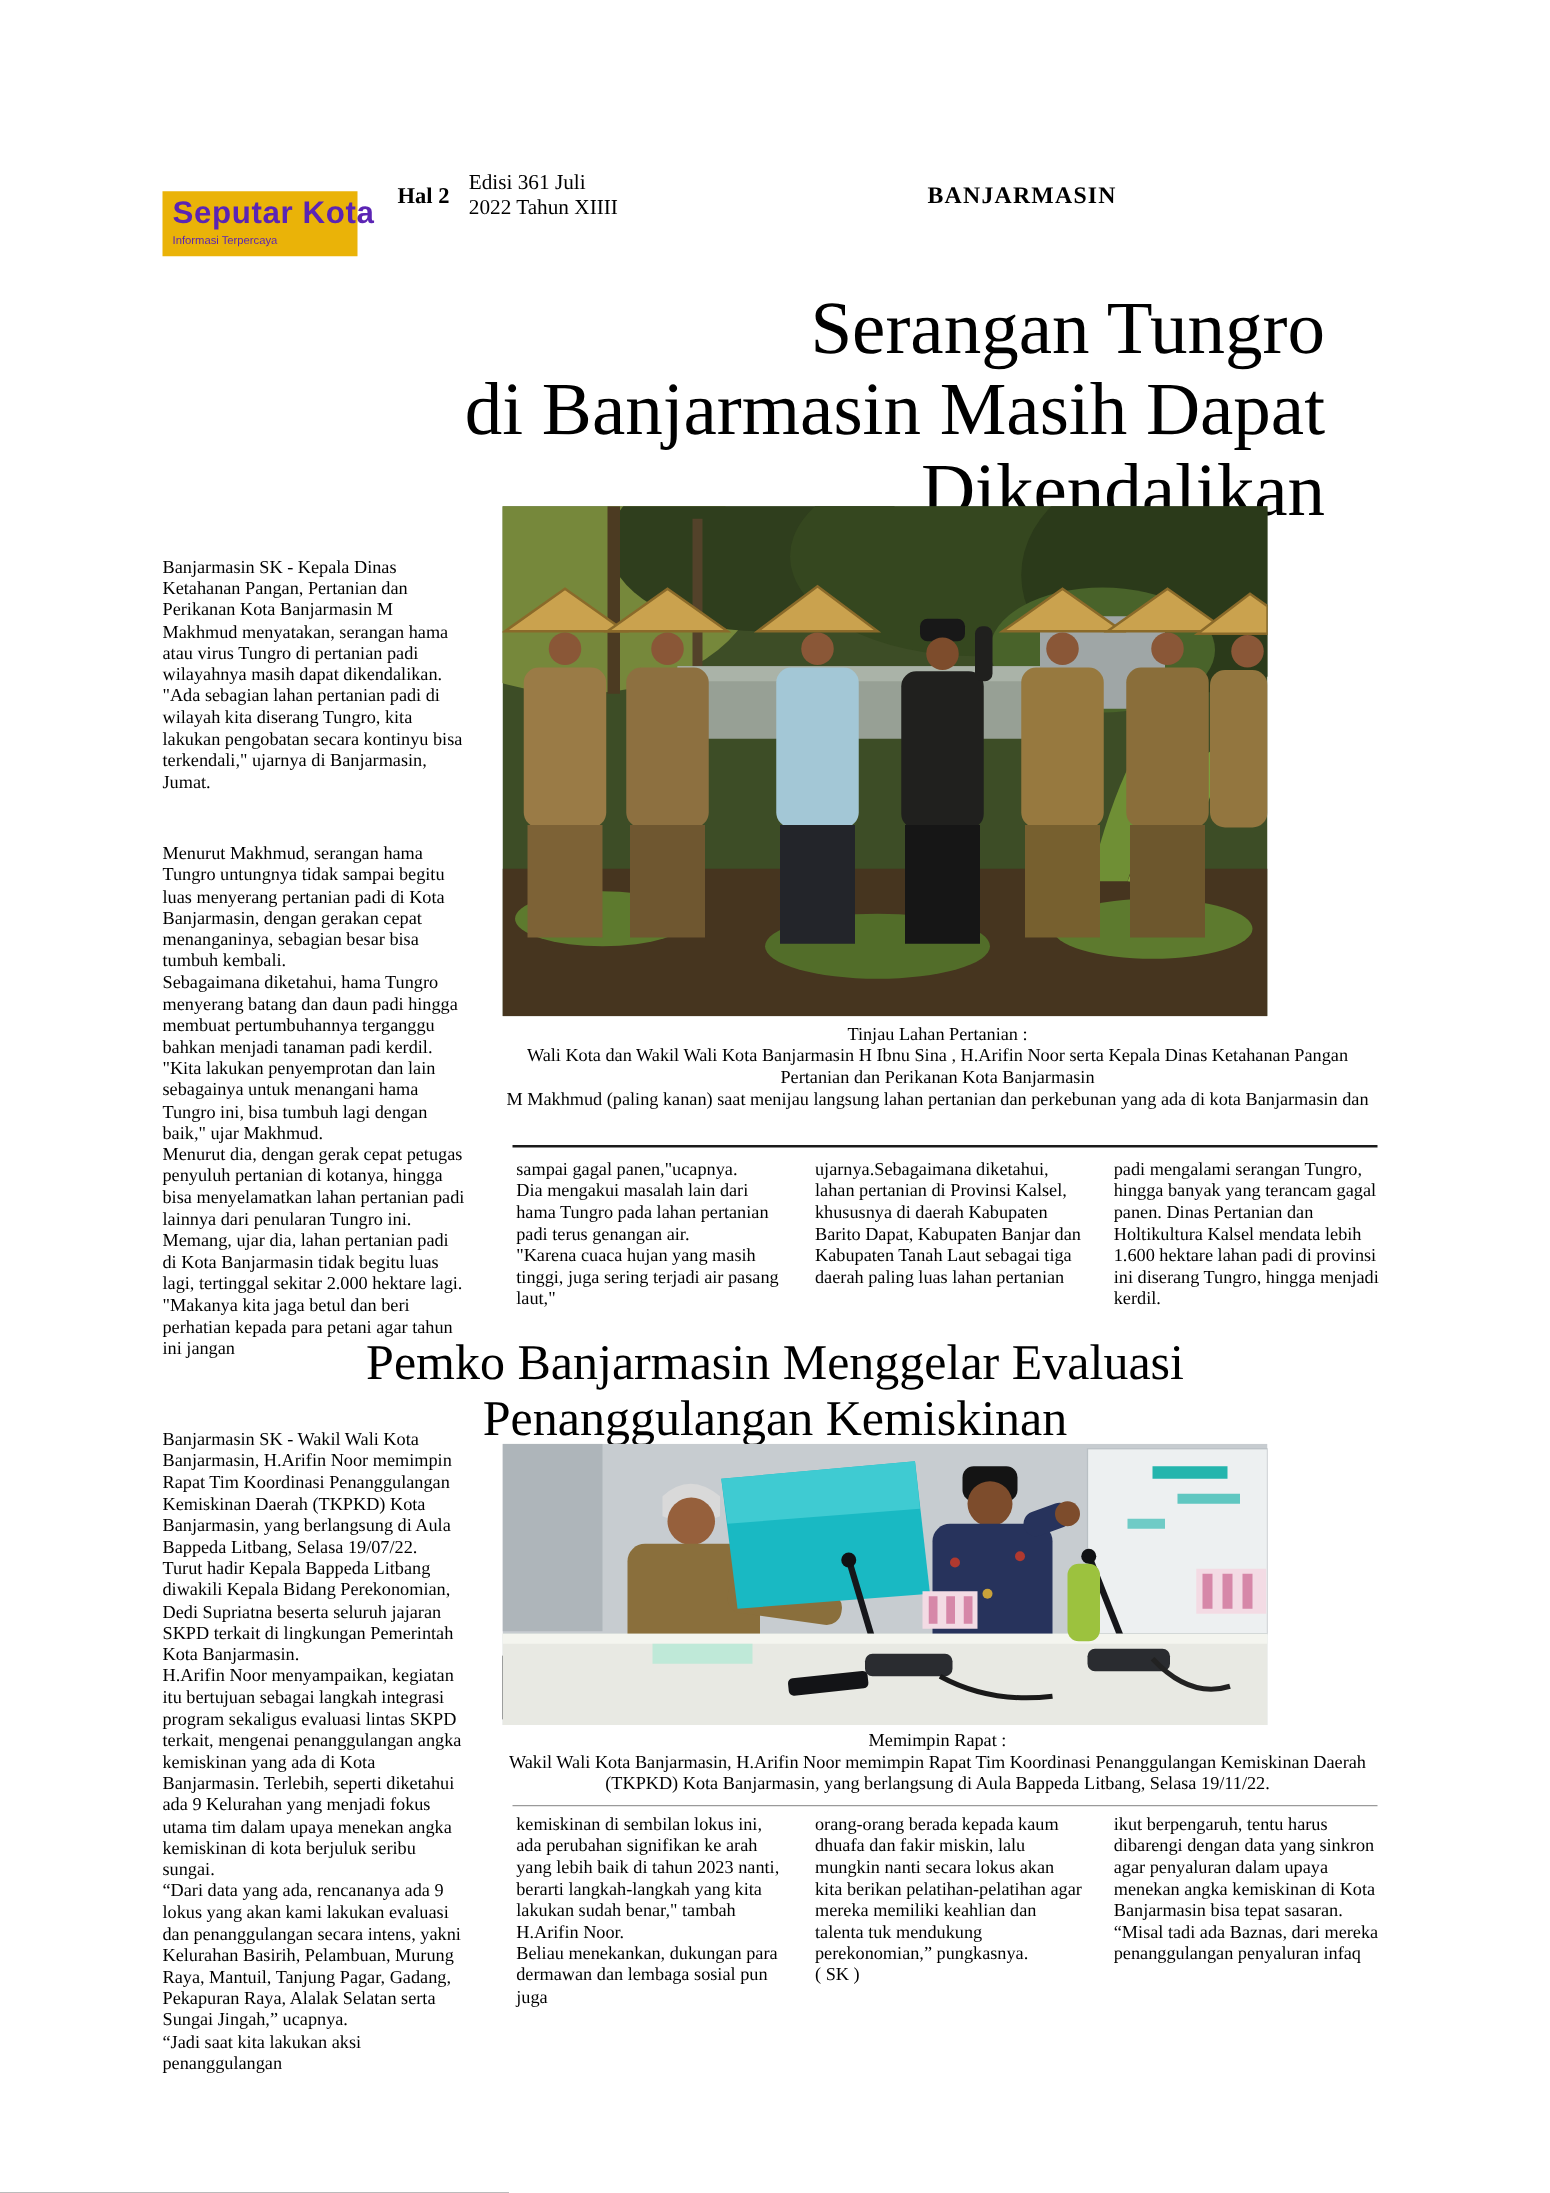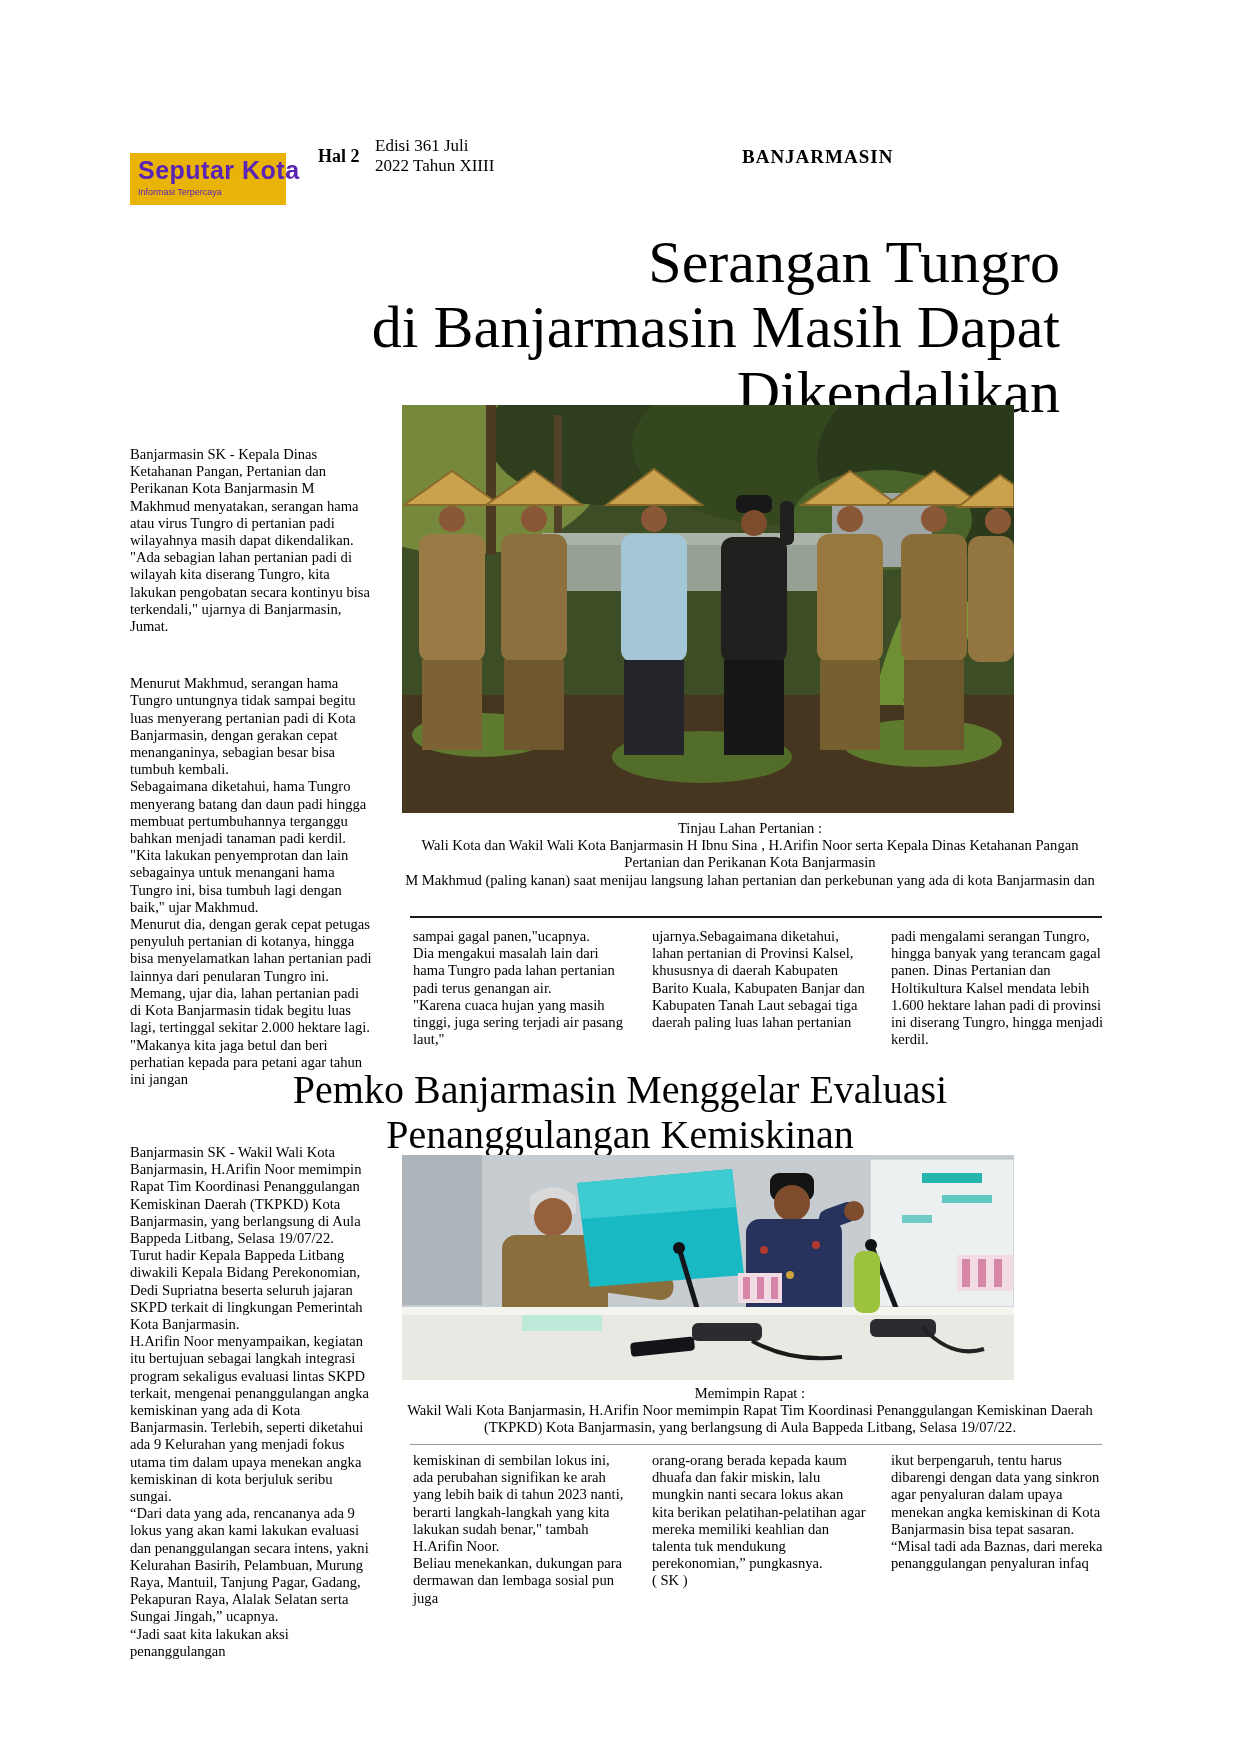--- a/index.html
+++ b/index.html
@@ -155,21 +155,21 @@
 
   <div class="divider divider1"></div>
 
   <div class="colrow colrow1 bodytext">
     <div class="c">
       <p>sampai gagal panen,"ucapnya.</p>
       <p>Dia mengakui masalah lain dari hama Tungro pada lahan pertanian padi terus genangan air.</p>
       <p>"Karena cuaca hujan yang masih tinggi, juga sering terjadi air pasang laut,"</p>
     </div>
     <div class="c">
-      <p>ujarnya.Sebagaimana diketahui, lahan pertanian di Provinsi Kalsel, khususnya di daerah Kabupaten Barito Kuala, Kabupaten Banjar dan Kabupaten Tanah Laut sebagai tiga daerah paling luas lahan pertanian</p>
+      <p>ujarnya.Sebagaimana diketahui, lahan pertanian di Provinsi Kalsel, khususnya di daerah Kabupaten Barito Dapat, Kabupaten Banjar dan Kabupaten Tanah Laut sebagai tiga daerah paling luas lahan pertanian</p>
     </div>
     <div class="c">
       <p>padi mengalami serangan Tungro, hingga banyak yang terancam gagal panen. Dinas Pertanian dan Holtikultura Kalsel mendata lebih 1.600 hektare lahan padi di provinsi ini diserang Tungro, hingga menjadi kerdil.</p>
     </div>
   </div>
 
   <h2 class="headline2">
     <div>Pemko Banjarmasin Menggelar Evaluasi</div>
     <div>Penanggulangan Kemiskinan</div>
   </h2>
@@ -231,21 +231,21 @@
       <rect x="468" y="164" width="66" height="18" rx="6" fill="#2a2c30"></rect>
       <rect x="228" y="188" width="64" height="14" rx="4" fill="#131417" transform="rotate(-6 228 188)"></rect>
       <path d="M520 172 q30 32 62 22" stroke="#222" fill="none" stroke-width="4"></path>
       <path d="M350 186 q40 22 90 16" stroke="#1a1a1a" fill="none" stroke-width="4"></path>
     </svg>
   </div>
 
   <div class="caption caption2">
     <div>Memimpin Rapat :</div>
     <div>Wakil Wali Kota Banjarmasin, H.Arifin Noor memimpin Rapat Tim Koordinasi Penanggulangan Kemiskinan Daerah</div>
-    <div>(TKPKD) Kota Banjarmasin, yang berlangsung di Aula Bappeda Litbang, Selasa 19/07/22.</div>
+    <div>(TKPKD) Kota Banjarmasin, yang berlangsung di Aula Bappeda Litbang, Selasa 19/11/22.</div>
   </div>
 
   <div class="divider divider2"></div>
 
   <div class="colrow colrow2 bodytext">
     <div class="c">
       <p>kemiskinan di sembilan lokus ini, ada perubahan signifikan ke arah yang lebih baik di tahun 2023 nanti, berarti langkah-langkah yang kita lakukan sudah benar," tambah H.Arifin Noor.</p>
       <p>Beliau menekankan, dukungan para dermawan dan lembaga sosial pun juga</p>
     </div>
     <div class="c">

